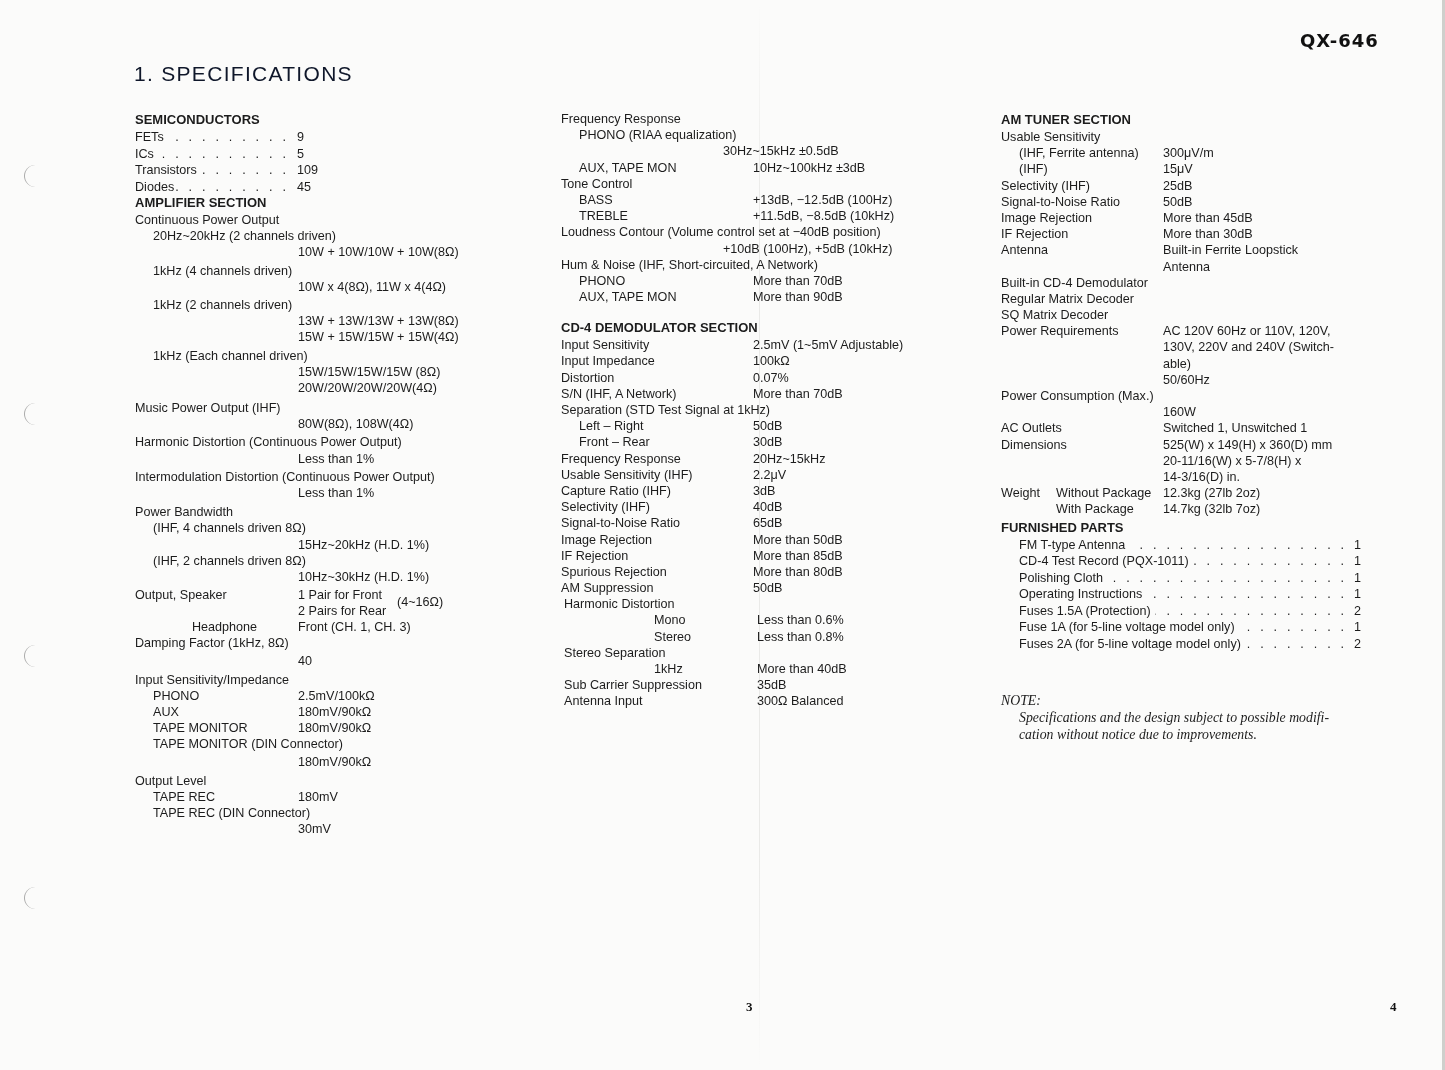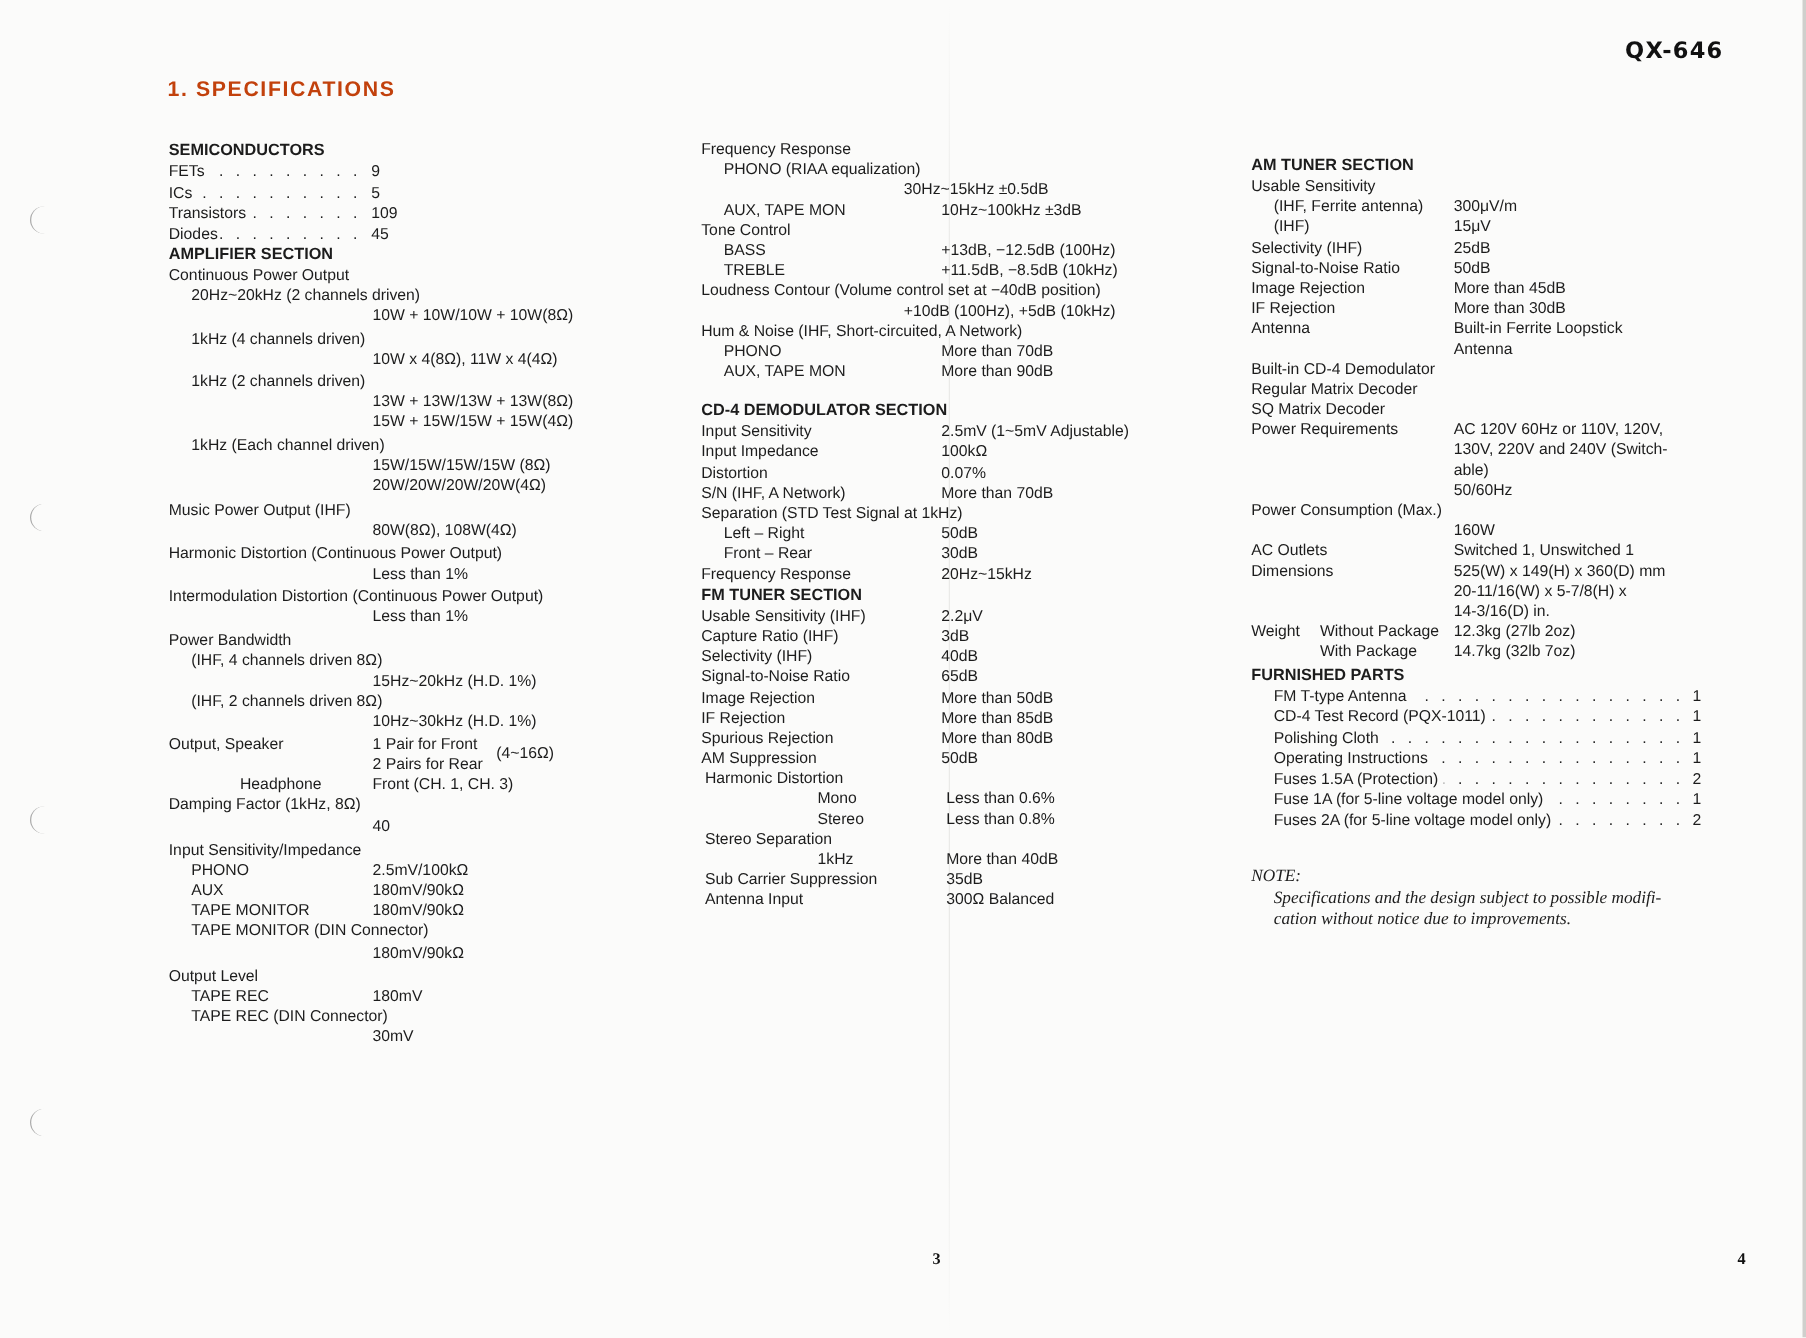--- a/index.html
+++ b/index.html
@@ -9,26 +9,26 @@
     font-family: "Liberation Sans", "DejaVu Sans", sans-serif;
   }
   .page { position: absolute; inset: 0; }
   .model {
     position: absolute; left: 1300px; top: 30px;
     font-family: "DejaVu Sans", sans-serif; font-weight: bold;
     font-size: 18px; letter-spacing: 1px; color: #111;
   }
   .title {
     position: absolute; left: 134px; top: 62px;
-    font-size: 17px; font-weight: bold; letter-spacing: 1.3px; color: #c2410c;
+    font-size: 21px; font-weight: normal; letter-spacing: 1.3px; color: #0f172a;
   }
   .col { position: absolute; font-size: 12.6px; line-height: 16.2px; }
   .col1 { left: 135px; top: 112px; width: 360px; }
   .col2 { left: 561px; top: 111px; width: 390px; }
-  .col3 { left: 1001px; top: 124px; width: 370px; }
+  .col3 { left: 1001px; top: 112px; width: 370px; }
   .row { position: relative; height: 16.2px; white-space: nowrap; }
   .row .k { position: absolute; left: 0; }
   .row .v { position: absolute; }
   .col1 .row .v { left: 163px; }
   .col2 .row .v { left: 162px; margin-left: 30px; }
   .col3 .row .v { left: 162px; }
   .head { font-weight: bold; font-size: 13px; height: 17px; white-space: nowrap; }
   .i1 { padding-left: 18px; }
   .val-line { position: relative; height: 16.2px; white-space: nowrap; }
   .val-line span { position: absolute; text-align: center; }
@@ -315,21 +315,20 @@
       </div>
     <div class="row">
         <span class="k i1">Front – Rear</span>
         <span class="v">30dB</span>
       </div>
     <div class="row">
         <span class="k">Frequency Response</span>
         <span class="v">20Hz~15kHz</span>
       </div>
 
-    <div class="head" style="margin-top:1px">FM TUNER SECTION</div>
     <div class="row">
         <span class="k">Usable Sensitivity (IHF)</span>
         <span class="v">2.2μV</span>
       </div>
     <div class="row">
         <span class="k">Capture Ratio (IHF)</span>
         <span class="v">3dB</span>
       </div>
     <div class="row">
         <span class="k">Selectivity (IHF)</span>

